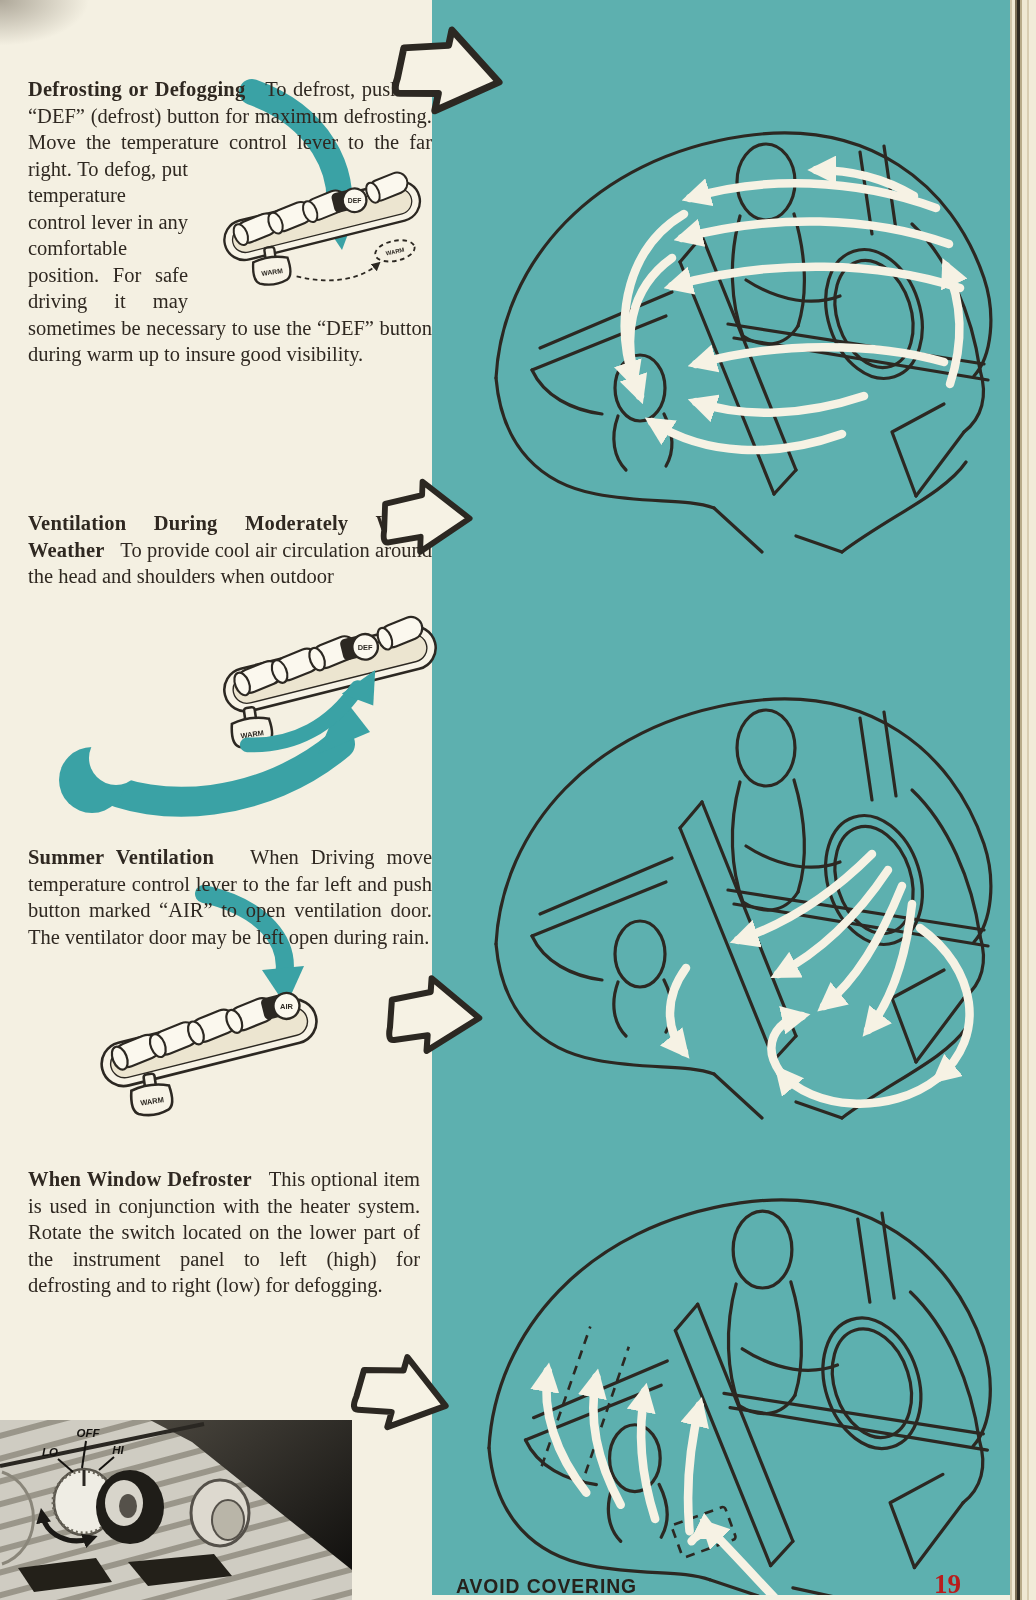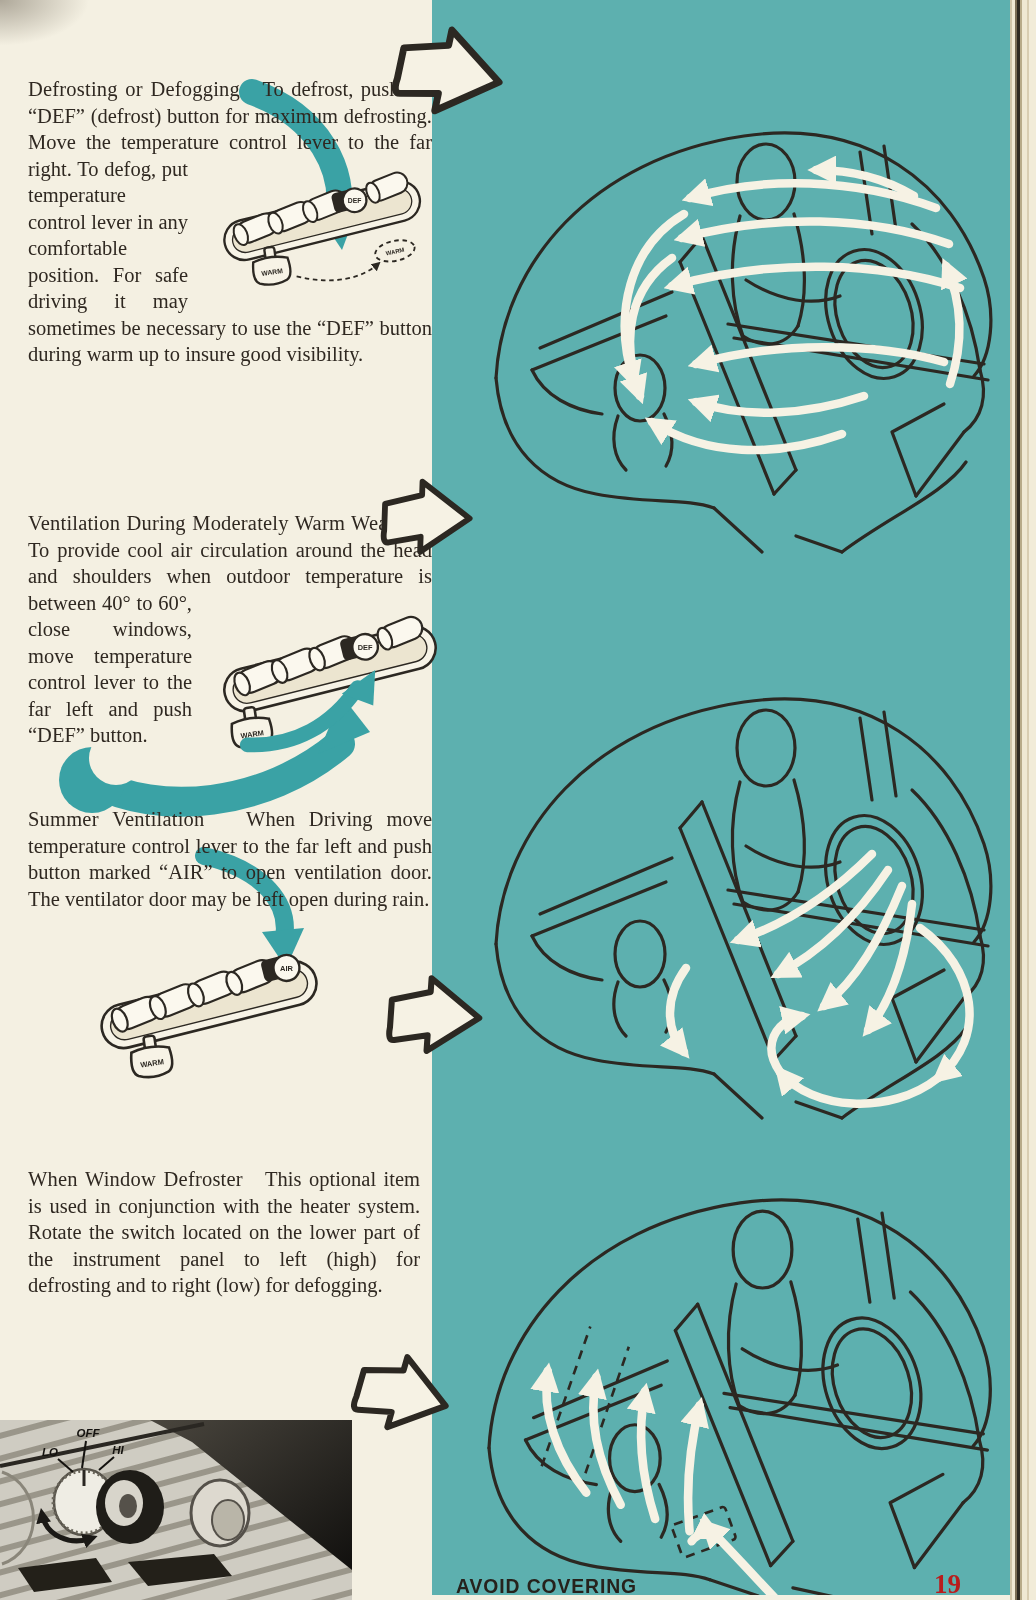--- a/index.html
+++ b/index.html
@@ -25,21 +25,21 @@
   .car{position:absolute;z-index:2;}
   .car .sk path,.car .sk ellipse{fill:none;stroke:#2c2822;stroke-width:3.2;stroke-linecap:round;stroke-linejoin:round;}
   .car .flow path{fill:none;stroke:#f6f2e4;stroke-width:8.5;stroke-linecap:round;}
   .car .dash path, .car .dash rect{fill:none;stroke:#2c2822;stroke-width:2.6;stroke-dasharray:9 7;}
 
   .ptr{position:absolute;z-index:5;}
   .ptr path{fill:#f6f2e4;stroke:#2c2822;stroke-width:7;stroke-linejoin:round;}
 
   .sec{position:absolute;left:28px;width:404px;z-index:4;font-size:20.5px;line-height:26.5px;text-align:justify;}
   .sec p{margin:0;position:relative;z-index:1;}
-  .sec b{font-weight:400;letter-spacing:.2px;}
+  .sec b{font-weight:700;letter-spacing:.2px;}
   .sec b::after{content:"\00a0\00a0";}
   .overlay{position:absolute;inset:0;z-index:0;pointer-events:none;}
   .overlay path{fill:none;stroke:var(--teal-arrow);stroke-linecap:round;}
   .overlay polygon,.overlay circle.blob{fill:var(--teal-arrow);}
   .overlay circle.bite{fill:var(--paper);}
   .fl{float:right;display:block;position:relative;z-index:2;}
   .fl svg{display:block;width:100%;height:100%;}
 
   .hc .panel{fill:#f7f3e6;stroke:#2c2822;stroke-width:2.6;}
   .hc .slot{fill:#ece5d0;stroke:#2c2822;stroke-width:1.4;}
@@ -330,25 +330,24 @@
         </g>
         <g transform="translate(48,134) rotate(-8)">
           <rect class="knob" x="-5" y="-20" width="11" height="14" rx="3"></rect>
           <path class="knob" d="M-19,-6 Q-23,14 -15,18 Q0,24 15,18 Q23,14 19,-6 Q0,-12 -19,-6 Z"></path>
           <text class="tiny" x="0" y="10">WARM</text>
         </g>
         <path class="tarr" d="M44,152 C92,154 130,132 156,94"></path>
         <polygon class="thead" points="140,100 174,76 172,112"></polygon>
       </svg>
     </span>
-    <span>temperature is between 40° to 60°, close windows, move temperature control lever to the far left and push “DEF” button.</span>
   </p>
 </section>
 
-<section class="sec" style="top:806px;height:300px">
+<section class="sec" style="top:844px;height:300px">
   <svg class="overlay" width="404" height="300">
     <path d="M176,50 C236,64 262,98 256,132" stroke-width="18"></path>
     <polygon points="234,126 276,122 258,162"></polygon>
   </svg>
   <p>
     <b>Summer Ventilation</b>
     <span>When Driving move temperature control lever to the far left and push button marked “AIR” to open ventilation door. The ventilator door may be</span>
     <span class="fl" style="width:236px;height:100px;margin:0 -10px 0 10px"></span>
     <span>left open during rain.</span>
   </p>

